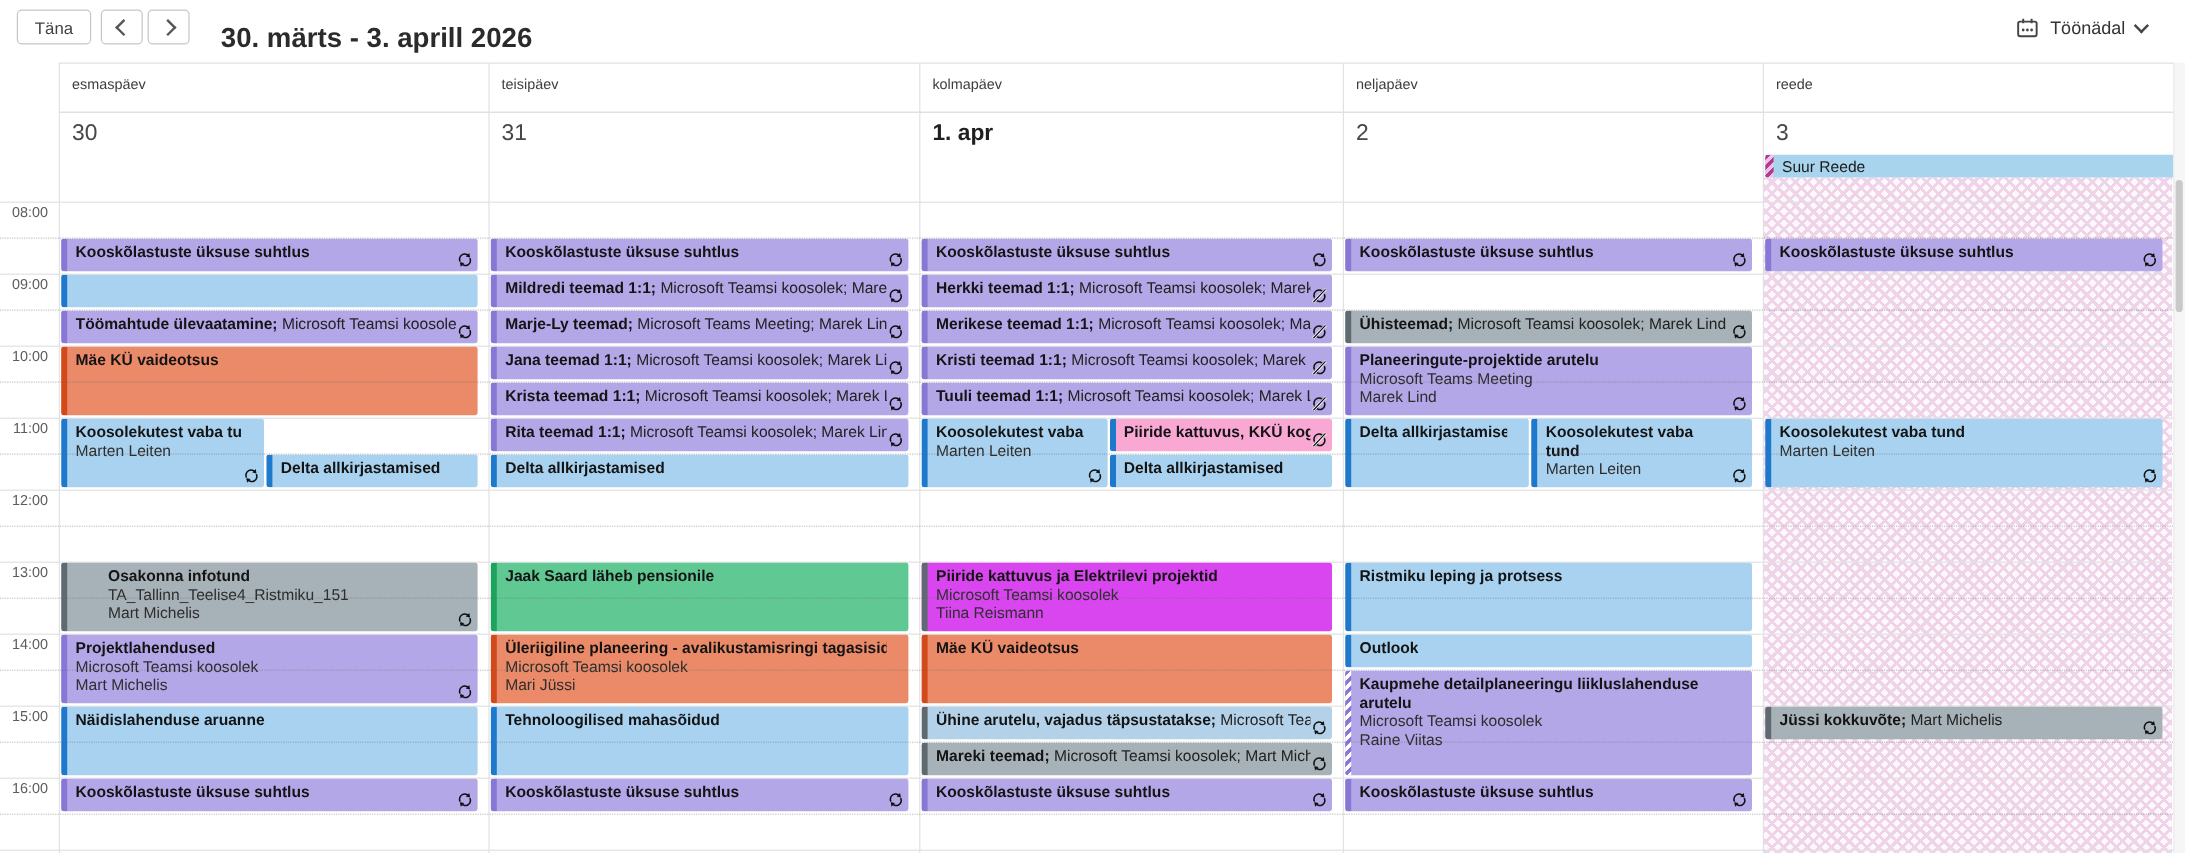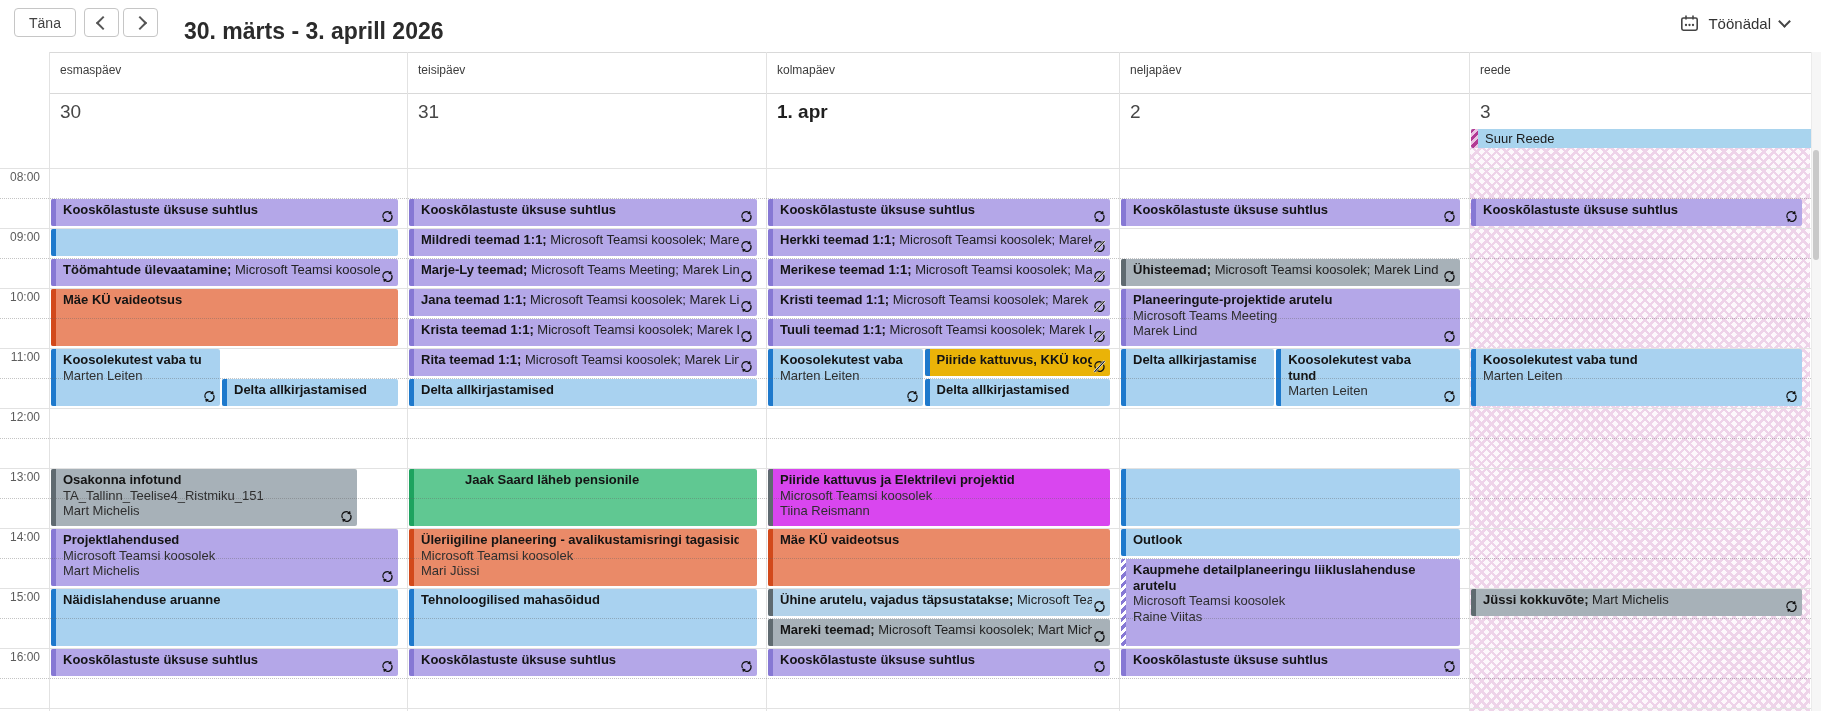--- a/index.html
+++ b/index.html
@@ -171,21 +171,21 @@
           <path d="M3.6 15l-.8-4.6 4.4 1z" fill="#111"></path>
         </svg>
       </span>
     </div>
     <div class="ev" style="left: 222.01px; top: 379px; width: 175.99px; height: 27px; background: rgb(169, 210, 240);">
       <span class="bar" style="background: rgb(30, 121, 204);"></span>
       <div class="content">
         <div class="l1"><b>Delta allkirjastamised</b></div>
       </div>
     </div>
-    <div class="ev" style="left: 51px; top: 469px; width: 306px; height: 57px; background: rgb(167, 177, 184);">
+    <div class="ev" style="left: 51px; top: 469px; width: 347px; height: 57px; background: rgb(167, 177, 184); padding-left: 27px;">
       <span class="bar" style="background: rgb(95, 106, 112);"></span>
       <div class="content">
         <div class="etitle">Osakonna infotund</div>
         <div class="meta">TA_Tallinn_Teelise4_Ristmiku_151</div>
         <div class="meta">Mart Michelis</div>
       </div>
       <span class="icon">
         <svg viewBox="0 0 16 16">
           <path d="M3 9.8A5.2 5.2 0 0 1 12.3 4.9" fill="none" stroke="#111" stroke-width="1.6"></path>
           <path d="M13 6.2A5.2 5.2 0 0 1 3.7 11.1" fill="none" stroke="#111" stroke-width="1.6"></path>
@@ -315,21 +315,21 @@
           <path d="M3.6 15l-.8-4.6 4.4 1z" fill="#111"></path>
         </svg>
       </span>
     </div>
     <div class="ev" style="left: 409px; top: 379px; width: 348px; height: 27px; background: rgb(169, 210, 240);">
       <span class="bar" style="background: rgb(30, 121, 204);"></span>
       <div class="content">
         <div class="l1"><b>Delta allkirjastamised</b></div>
       </div>
     </div>
-    <div class="ev" style="left: 409px; top: 469px; width: 348px; height: 57px; background: rgb(96, 200, 146); padding-left: 44px;">
+    <div class="ev" style="left: 409px; top: 469px; width: 348px; height: 57px; background: rgb(96, 200, 146);">
       <span class="bar" style="background: rgb(30, 163, 95);"></span>
       <div class="content">
         <div class="etitle">Jaak Saard läheb pensionile</div>
       </div>
     </div>
     <div class="ev" style="left: 409px; top: 529px; width: 348px; height: 57px; background: rgb(234, 138, 104);">
       <span class="bar" style="background: rgb(210, 73, 27);"></span>
       <div class="content">
         <div class="etitle">Üleriigiline planeering - avalikustamisringi tagasisid</div>
         <div class="meta">Microsoft Teamsi koosolek</div>
@@ -444,21 +444,21 @@
       </div>
       <span class="icon">
         <svg viewBox="0 0 16 16">
           <path d="M3 9.8A5.2 5.2 0 0 1 12.3 4.9" fill="none" stroke="#111" stroke-width="1.6"></path>
           <path d="M13 6.2A5.2 5.2 0 0 1 3.7 11.1" fill="none" stroke="#111" stroke-width="1.6"></path>
           <path d="M12.4 1l.8 4.6-4.4-1z" fill="#111"></path>
           <path d="M3.6 15l-.8-4.6 4.4 1z" fill="#111"></path>
         </svg>
       </span>
     </div>
-    <div class="ev" style="left: 924.52px; top: 349px; width: 185.48px; height: 27px; background: #eab308;">
+    <div class="ev" style="left: 924.52px; top: 349px; width: 185.48px; height: 27px; background: #f9a8d4;">
       <span class="bar" style="background: rgb(30, 121, 204);"></span>
       <div class="content">
         <div class="l1"><b>Piiride kattuvus, KKÜ kog</b></div>
       </div>
       <span class="icon">
         <svg viewBox="0 0 16 16">
           <path d="M3 9.8A5.2 5.2 0 0 1 12.3 4.9" fill="none" stroke="#111" stroke-width="1.6"></path>
           <path d="M13 6.2A5.2 5.2 0 0 1 3.7 11.1" fill="none" stroke="#111" stroke-width="1.6"></path>
           <path d="M12.4 1l.8 4.6-4.4-1z" fill="#111"></path>
           <path d="M3.6 15l-.8-4.6 4.4 1z" fill="#111"></path>
@@ -591,20 +591,23 @@
         <svg viewBox="0 0 16 16">
           <path d="M3 9.8A5.2 5.2 0 0 1 12.3 4.9" fill="none" stroke="#111" stroke-width="1.6"></path>
           <path d="M13 6.2A5.2 5.2 0 0 1 3.7 11.1" fill="none" stroke="#111" stroke-width="1.6"></path>
           <path d="M12.4 1l.8 4.6-4.4-1z" fill="#111"></path>
           <path d="M3.6 15l-.8-4.6 4.4 1z" fill="#111"></path>
         </svg>
       </span>
     </div>
     <div class="ev" style="left: 1121px; top: 469px; width: 339px; height: 57px; background: rgb(169, 210, 240);">
       <span class="bar" style="background: rgb(30, 121, 204);"></span>
+      <div class="content">
+        <div class="etitle">Ristmiku leping ja protsess</div>
+      </div>
     </div>
     <div class="ev" style="left: 1121px; top: 529px; width: 339px; height: 27px; background: rgb(169, 210, 240);">
       <span class="bar" style="background: rgb(30, 121, 204);"></span>
       <div class="content">
         <div class="l1"><b>Outlook</b></div>
       </div>
     </div>
     <div class="ev wrap" style="left: 1121px; top: 559px; width: 339px; height: 87px; background: rgb(180, 167, 232);">
       <span class="bar hatched"></span>
       <div class="content">

